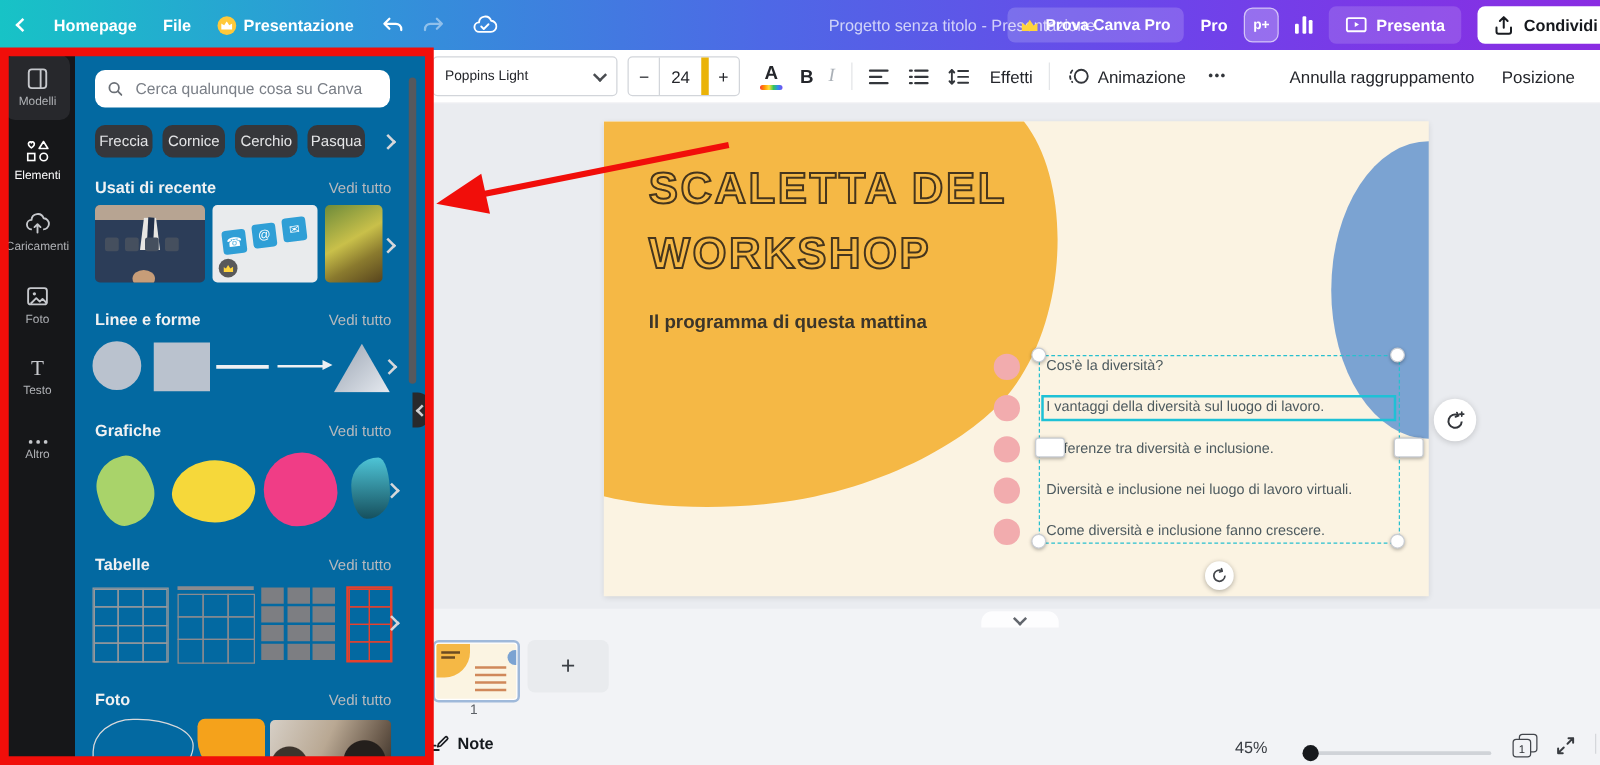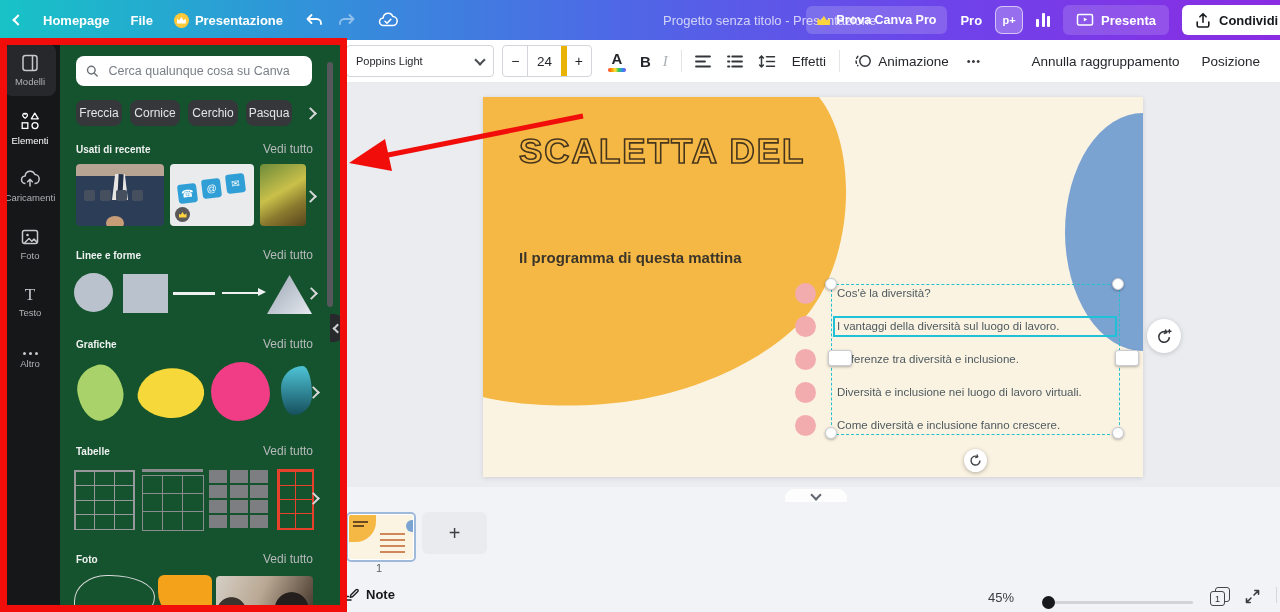--- a/index.html
+++ b/index.html
@@ -58,30 +58,30 @@
   
   .rail{position:absolute;left:0;top:40px;width:60px;height:572px;background:#161719;z-index:2;
     display:flex;flex-direction:column;gap:6px;padding-top:4px;box-sizing:border-box}
   .rail-item{width:52px;margin:0 4px;height:52px;border-radius:8px;display:flex;flex-direction:column;
     align-items:center;justify-content:center;gap:3px;color:#b0b2b6;font-size:9.5px}
   .rail-item.tile{background:#27282c}
   .rail-item.active{color:#fff}
   .rail-item svg{display:block}
 
   
-  .panel{position:absolute;left:60px;top:40px;width:280px;height:572px;background:#14532d;z-index:2;overflow:hidden;color:#e9eaec}
+  .panel{position:absolute;left:60px;top:40px;width:280px;height:572px;background:#0369a1;z-index:2;overflow:hidden;color:#e9eaec}
   .search{position:absolute;left:16px;top:16px;width:236px;height:30px;background:#fff;border-radius:8px;
     display:flex;align-items:center;gap:8px;padding:0 10px;box-sizing:border-box}
   .search input{border:0;outline:0;background:transparent;font-size:12.5px;color:#333;width:100%;
     font-family:"Liberation Sans",sans-serif}
   .search input::placeholder{color:#7a7f87}
   .chip{position:absolute;top:60px;height:26px;border-radius:8px;background:#36373b;color:#e4e5e7;
     font-size:12px;display:flex;align-items:center;justify-content:center}
   .sec-row{position:absolute;left:16px;width:237px;display:flex;justify-content:space-between;align-items:baseline}
-  .sec-title{font-size:10px;font-weight:700;color:#f0f1f2}
+  .sec-title{font-size:13px;font-weight:700;color:#f0f1f2}
   .see-all{font-size:12px;color:#b7b9bd}
   .thumb{position:absolute;border-radius:4px;overflow:hidden}
   .row-chev{position:absolute;width:7px;height:7px;border-right:2px solid #d6d7da;border-bottom:2px solid #d6d7da;transform:rotate(-45deg)}
 
   
   .ph-suit{background:#2c3d58}
   .ph-suit .wall{position:absolute;left:0;top:0;width:100%;height:12px;background:#b7a492}
   .ph-suit .shirt{position:absolute;left:36px;top:10px;width:16px;height:26px;background:#e8e6e2;
      clip-path:polygon(20% 0,80% 0,100% 100%,0 100%)}
   .ph-suit .tie{position:absolute;left:42px;top:10px;width:5px;height:24px;background:#223048;transform:rotate(3deg)}
@@ -472,20 +472,21 @@
   </div>
 
   <main class="canvas">
     <div class="slide">
       <svg class="abs" style="left:0;top:0" width="660" height="380" viewBox="0 0 660 380">
         <path d="M0 0 H336 C374 48 372 150 330 210 C310 240 250 285 160 302 C105 312 40 310 0 300 Z" fill="#f5b845"></path>
       </svg>
       <div class="blue-blob"></div>
       <div class="slide-title">
         <div>SCALETTA DEL</div>
+        <div>WORKSHOP</div>
       </div>
       <div class="slide-sub">Il programma di questa mattina</div>
 
       <span class="dot" style="left:312px;top:186px"></span>
       <span class="dot" style="left:312px;top:219px"></span>
       <span class="dot" style="left:312px;top:252px"></span>
       <span class="dot" style="left:312px;top:285px"></span>
       <span class="dot" style="left:312px;top:318px"></span>
 
       <span class="bullet" style="top:223px">I vantaggi della diversità sul luogo di lavoro.</span>

